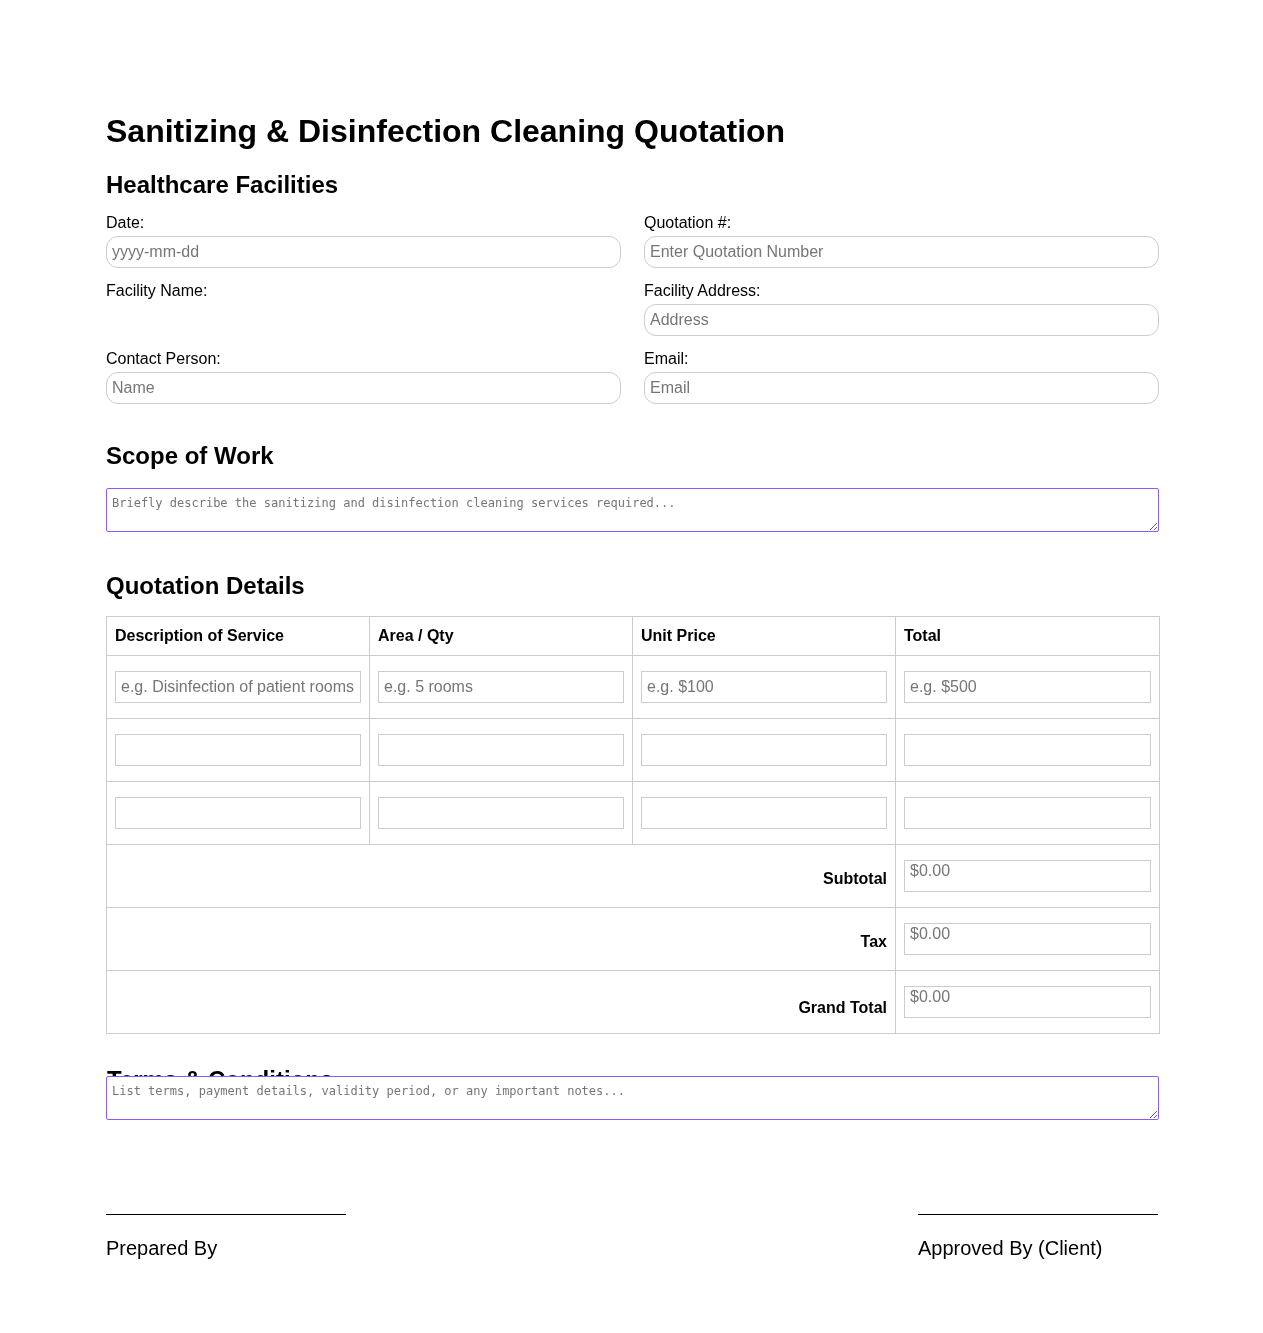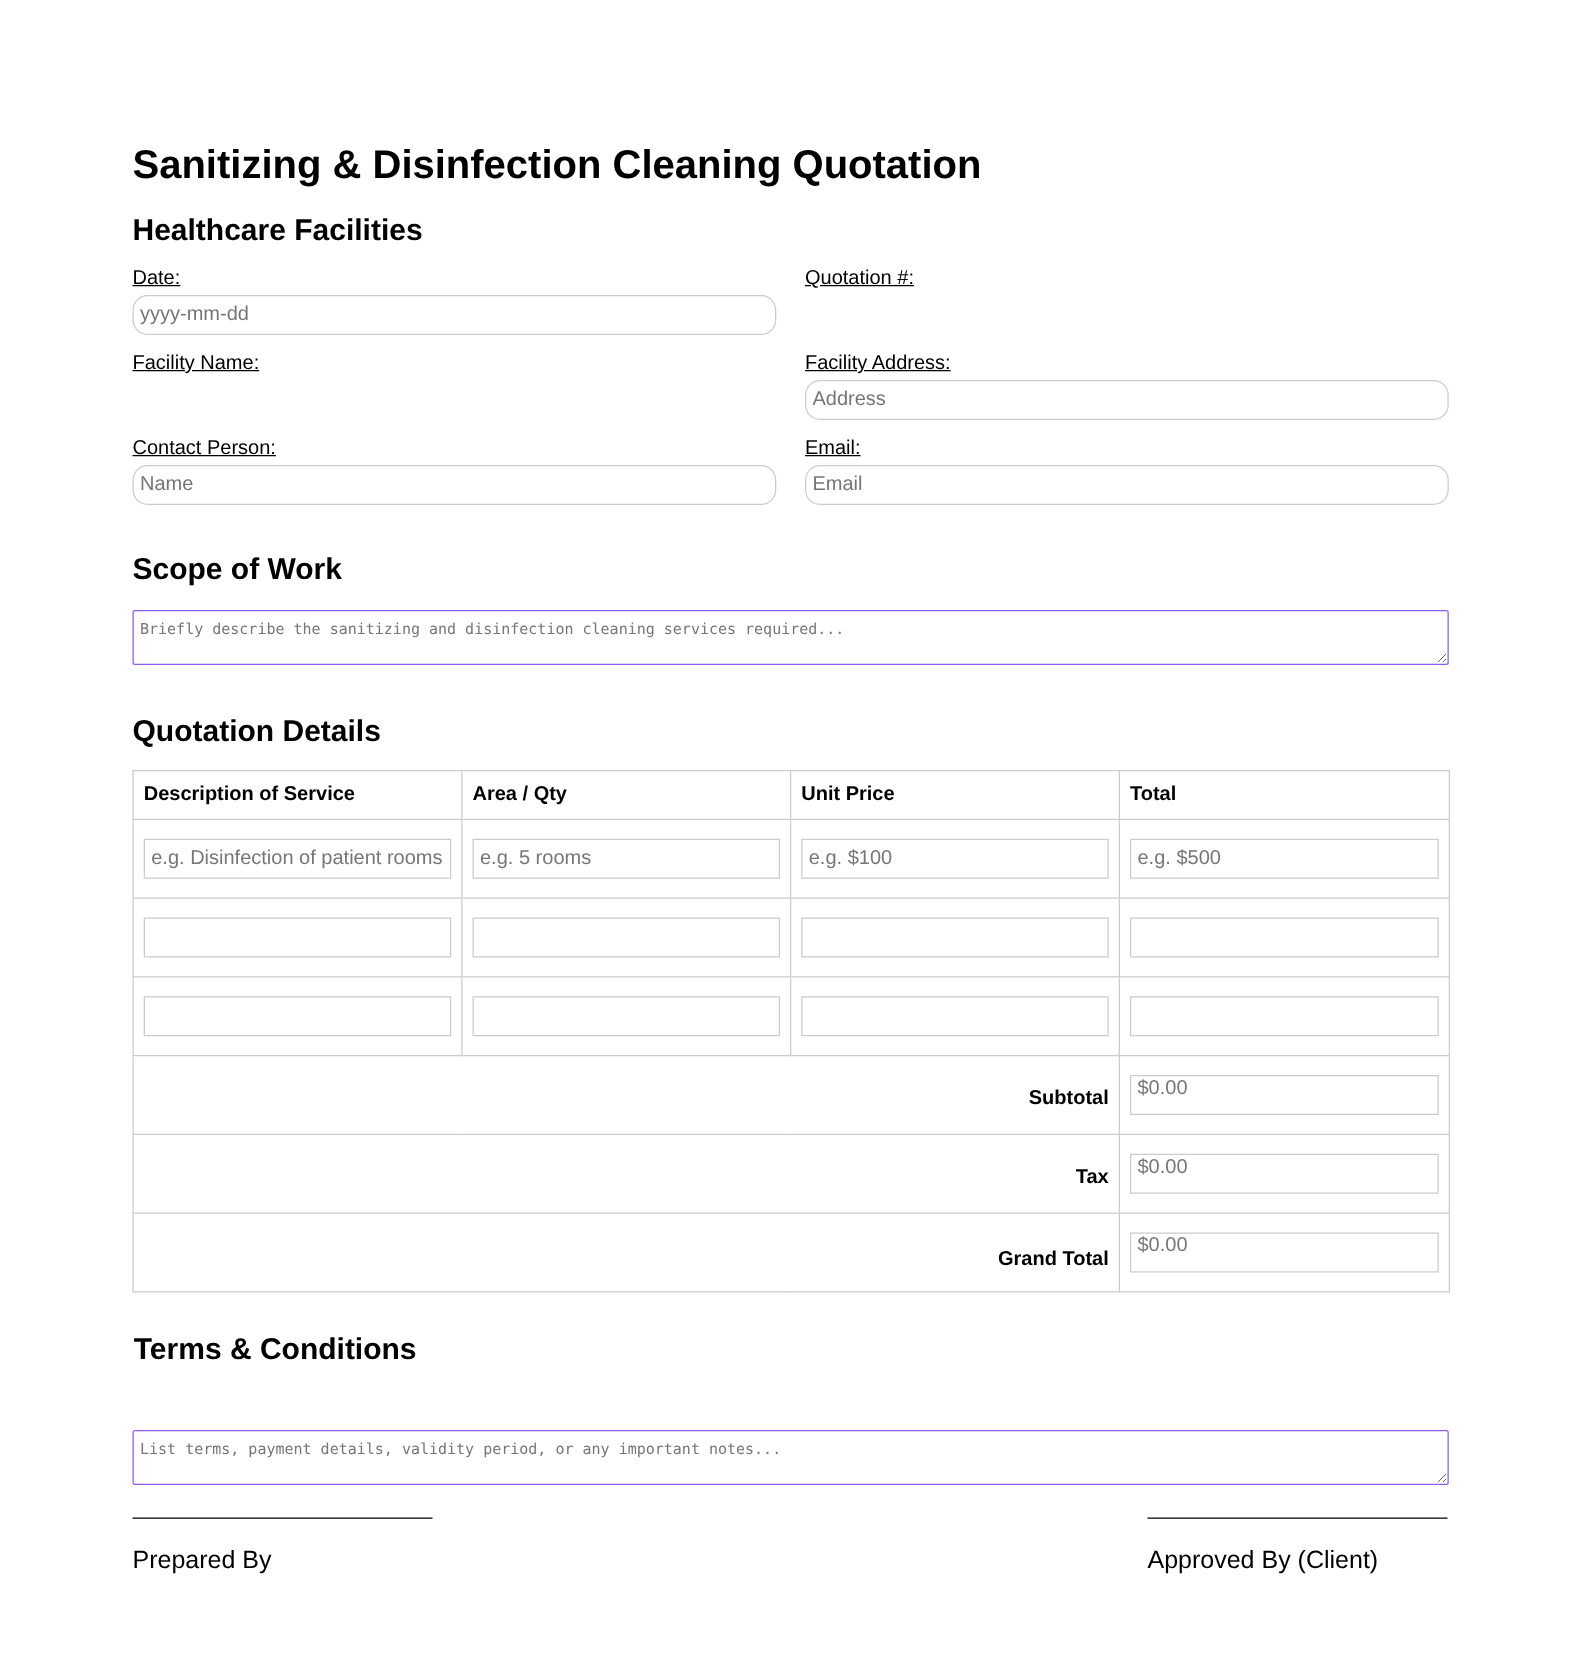--- a/index.html
+++ b/index.html
@@ -31,21 +31,20 @@
       font-weight: bold;
       margin: 0;
       position: absolute;
       left: 0;
       line-height: 28px;
       white-space: nowrap;
     }
     .field {
       position: absolute;
       width: 515px;
-      text-decoration: underline;
     }
     .field label {
       display: block;
       font-size: 16px;
       line-height: 18px;
       margin-bottom: 4px;
     }
     .field input {
       box-sizing: border-box;
       width: 515px;
@@ -146,20 +145,21 @@
 
   <h1>Sanitizing &amp; Disinfection Cleaning Quotation</h1>
   <h2 style="top:171px;">Healthcare Facilities</h2>
 
   <div class="field" style="left:0; top:214px;">
     <label>Date:</label>
     <input type="text" placeholder="yyyy-mm-dd" style="">
   </div>
   <div class="field" style="left:538px; top:214px;">
     <label>Quotation #:</label>
+    <input type="text" placeholder="Enter Quotation Number" style="">
   </div>
 
   <div class="field" style="left:0; top:282px;">
     <label>Facility Name:</label>
   </div>
   <div class="field" style="left:538px; top:282px;">
     <label>Facility Address:</label>
     <input type="text" placeholder="Address" style="">
   </div>
 
@@ -220,21 +220,21 @@
         <td><input type="text" class="sum-input" placeholder="$0.00" style=""></td>
       </tr>
       <tr>
         <td colspan="3" class="sum-label grand">Grand Total</td>
         <td><input type="text" class="sum-input" placeholder="$0.00" style=""></td>
       </tr>
     </tbody>
   </table>
 
   <h2 style="top:1066px; left:1px;">Terms &amp; Conditions</h2>
-  <textarea style="top: 1144px;" placeholder="List terms, payment details, validity period, or any important notes..."></textarea>
+  <textarea style="top: 1076px;" placeholder="List terms, payment details, validity period, or any important notes..."></textarea>
 
   <div class="sig" style="left:0;">
     <div class="line"></div>
     <div class="label">Prepared By</div>
   </div>
   <div class="sig" style="left:812px;">
     <div class="line"></div>
     <div class="label">Approved By (Client)</div>
   </div>
 

